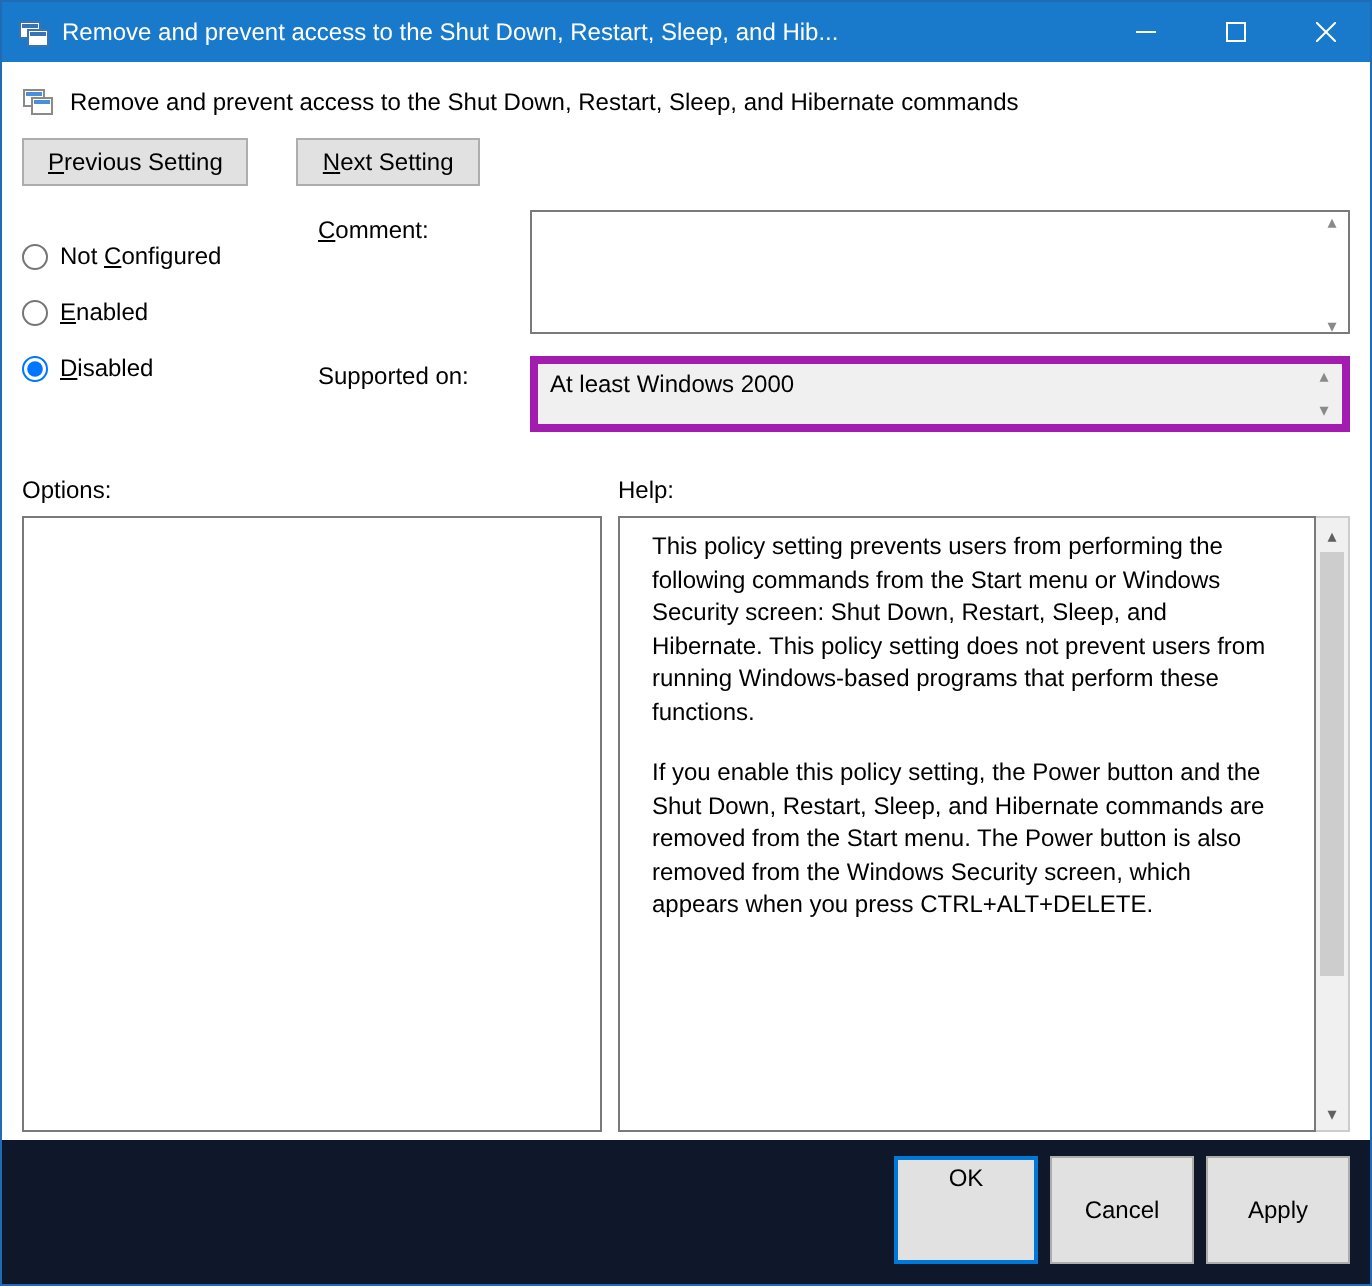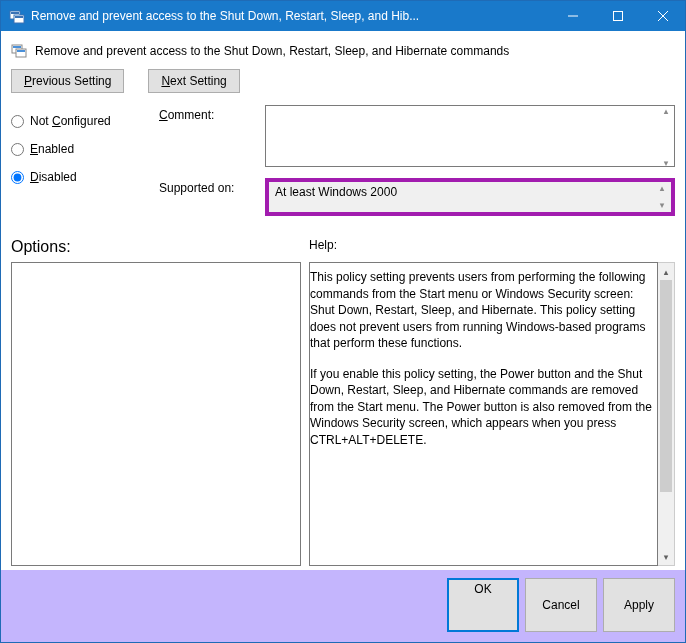--- a/index.html
+++ b/index.html
@@ -20,49 +20,49 @@
   .heading-row { display: flex; align-items: center; margin: 6px 0 10px 0; gap: 8px; }
   .heading-icon { width: 16px; height: 16px; display: inline-flex; }
   .heading-text { font-size: 12px; color: #000; }
 
   .nav-row { display: flex; gap: 24px; margin-bottom: 12px; }
   .btn { background: #e1e1e1; border: 1px solid #adadad; padding: 4px 12px; font-size: 12px; color: #000; cursor: default; min-width: 78px; text-align: center; }
   .underline { text-decoration: underline; }
 
   .config-row { display: flex; align-items: flex-start; margin-bottom: 12px; }
   .radios { width: 148px; padding-top: 2px; }
-  .radio { display: flex; align-items: center; height: 28px; gap: 6px; }
+  .radio { display: flex; align-items: flex-end; height: 28px; gap: 6px; }
   .radio input { margin: 0; width: 13px; height: 13px; }
   .radio label { font-size: 12px; }
 
   .right-fields { flex: 1; }
   .field-row { display: flex; align-items: flex-start; margin-bottom: 8px; }
   .field-label { width: 106px; font-size: 12px; padding-top: 3px; }
   .field-control { flex: 1; position: relative; }
   .textarea-comment { width: 100%; height: 62px; resize: none; border: 1px solid #7a7a7a; padding: 2px 18px 2px 4px; font-family: inherit; font-size: 12px; background:#fff; }
   .supported-box { width: 100%; height: 38px; border: 4px solid #a21caf; background: #f0f0f0; padding: 3px 18px 3px 6px; position: relative; color:#000; }
   .scroll-arrows { position: absolute; right: 2px; top: 2px; bottom: 2px; width: 14px; display: flex; flex-direction: column; justify-content: space-between; pointer-events: none; }
   .scroll-arrows span { color: #8a8a8a; font-size: 9px; line-height: 9px; text-align: center; }
 
   .splitter-row { display: flex; margin-top: 2px; margin-bottom: 6px; }
-  .split-label-left { width: 298px; font-size: 16px; }
+  .split-label-left { width: 298px; font-size: 12px; }
   .split-label-right { flex: 1; font-size: 12px; }
 
   .panes { flex: 1; display: flex; gap: 8px; min-height: 0; }
   .pane-left { width: 290px; border: 1px solid #7a7a7a; background: #ffffff; }
   .pane-right-wrap { flex: 1; display: flex; min-width: 0; }
-  .pane-right { flex: 1; border: 1px solid #7a7a7a; background: #ffffff; padding: 6px 0; font-size: 12px; line-height: 1.38; overflow: hidden; }
+  .pane-right { flex: 1; border: 1px solid #7a7a7a; background: #ffffff; padding: 6px 16px; font-size: 12px; line-height: 1.38; overflow: hidden; }
   .scroll-vert { width: 17px; background: #f0f0f0; border: 1px solid #cccccc; border-left: none; display: flex; flex-direction: column; }
   .scroll-vert .sbtn { height: 17px; display:flex; align-items:center; justify-content:center; color:#606060; font-size:9px; }
   .scroll-vert .thumb { margin: 0 2px; background: #cdcdcd; height: 212px; }
   .scroll-vert .track { flex:1; }
 
   .help-para { margin: 0 0 14px 0; }
 
-  .footer { padding: 8px 10px 10px 10px; display:flex; justify-content:flex-end; gap:6px; background:#c4b5fd; }
+  .footer { padding: 8px 10px 10px 10px; display:flex; justify-content:flex-end; gap:6px; background:#0f172a; }
   .fbtn { min-width: 72px; padding: 19px 10px; border: 1px solid #adadad; background: #e1e1e1; font-size:12px; text-align:center; }
   .fbtn.primary { border: 2px solid #0078d7; padding: 2px 9px; }
 
   .lined-icon { width:16px; height:16px; }
 </style>
 </head>
 <body>
 
 <div class="titlebar">
   <span class="icon">

